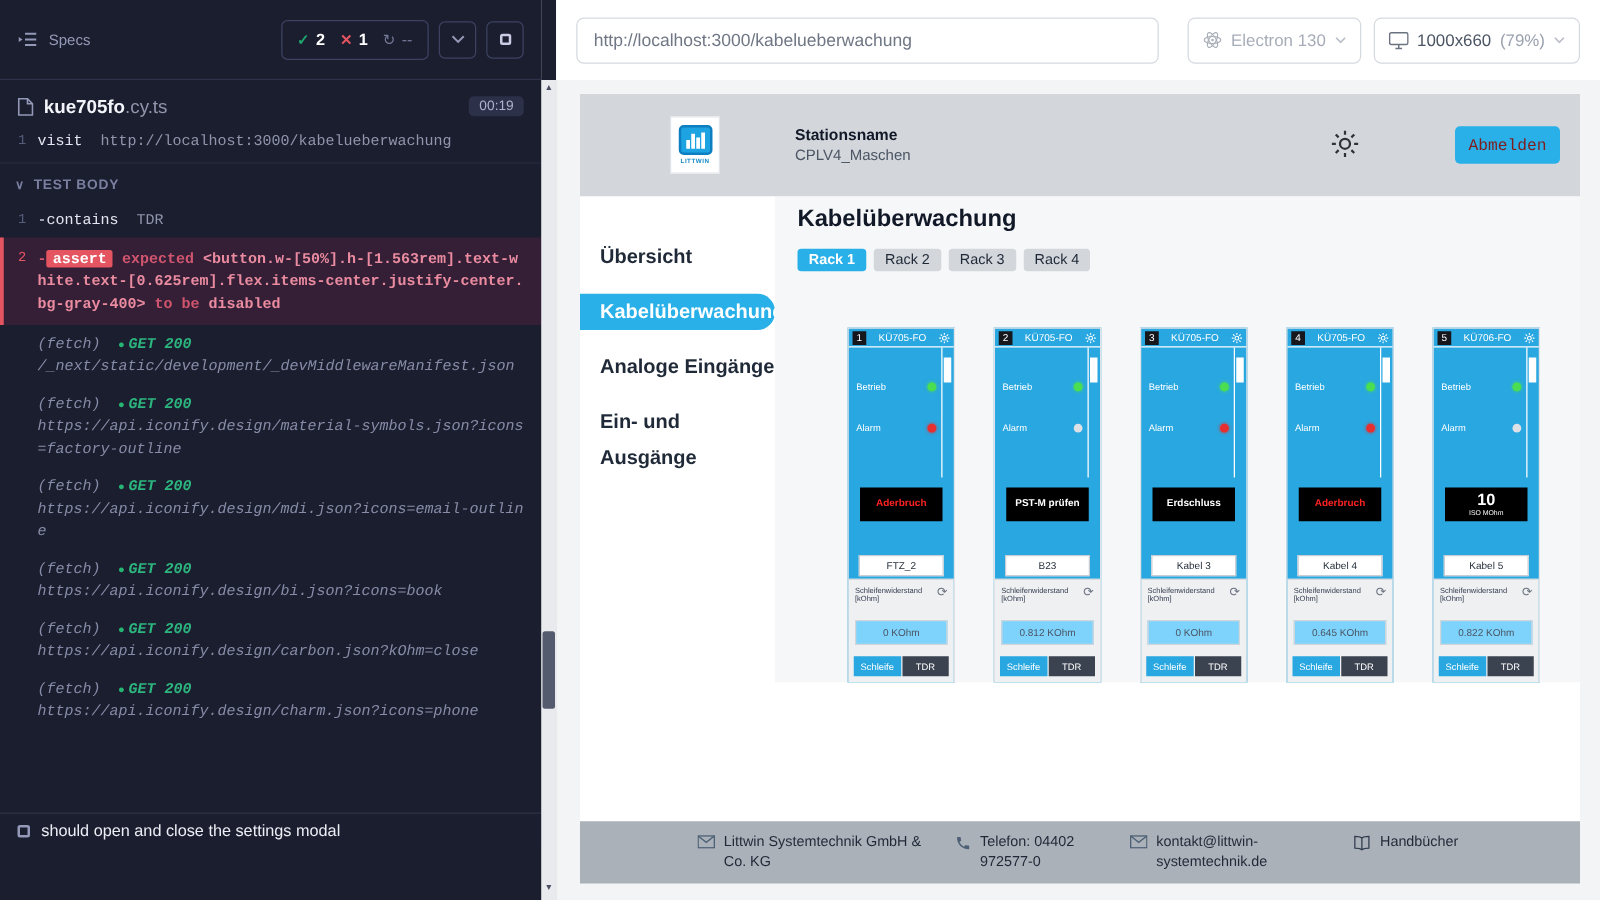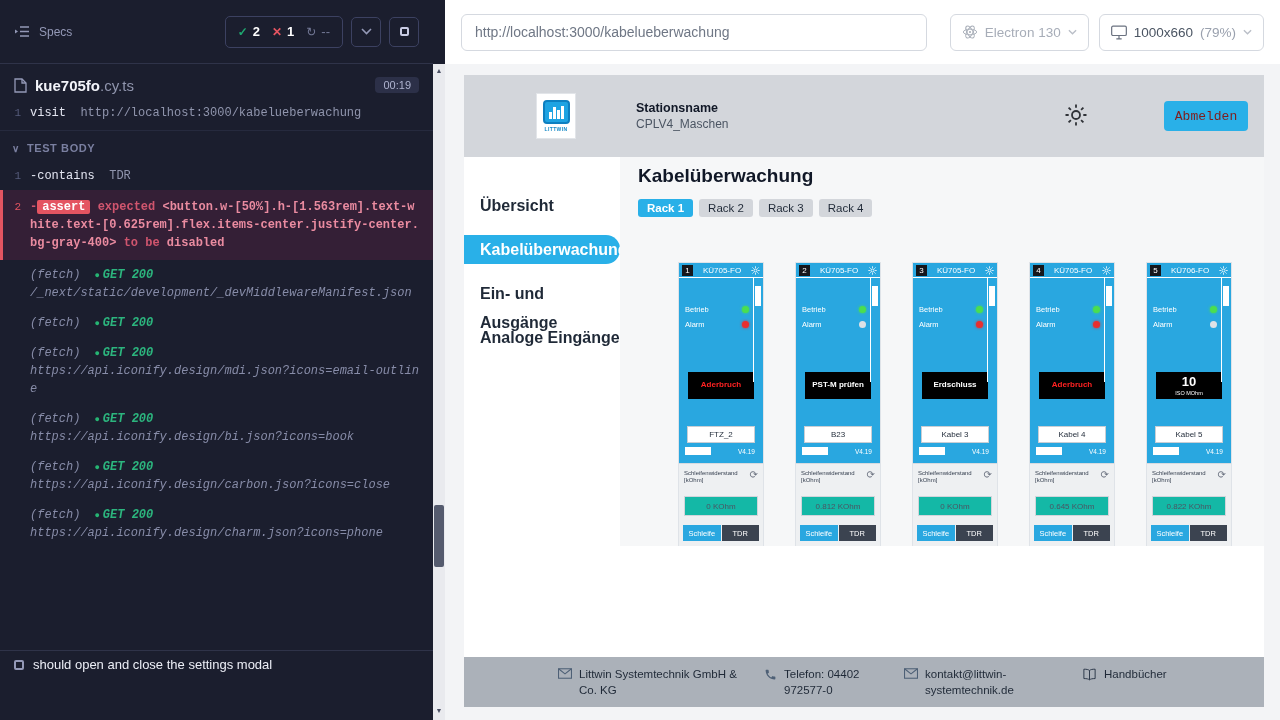--- a/index.html
+++ b/index.html
@@ -92,40 +92,40 @@
   .cards { display:flex; gap:31px; margin-top:45px; margin-left:40px; }
   .card { width:86px; height:290px; background:#29a7e0; border:1px solid #dfe3e8; position:relative; flex-shrink:0; }
   .card-head { height:15px; display:flex; align-items:center; padding:0 3px; border-bottom:1px solid #fff; gap:2px; }
   .card-num { width:11px; height:11px; background:#15171c; color:#fff; font-size:8px; display:flex; align-items:center; justify-content:center; flex-shrink:0; }
   .card-model { flex:1; text-align:center; color:#fff; font-size:8px; font-weight:normal; white-space:nowrap; }
   .card-gear { display:flex; cursor:pointer; }
   .port-col { position:absolute; top:15px; right:0; width:10px; height:104px; border-left:1px solid #fff; }
   .port { position:absolute; top:8px; right:2px; width:6px; height:20px; background:#fff; }
   .led-row { display:flex; align-items:center; justify-content:space-between; padding:0 14px 0 6px; height:9px; color:#fff; font-size:7.5px; }
   .led-row.first { margin-top:27px; }
-  .led-row + .led-row { margin-top:6px; }
+  .led-row + .led-row { margin-top:24px; }
   .led { width:7px; height:7px; border-radius:50%; }
   .led.green { background:#4ade50; box-shadow:0 0 3px #4ade50; }
   .alarm-on .led.alarm { background:#e82f2f; box-shadow:0 0 3px #e82f2f; }
   .alarm-off .led.alarm { background:#dde1e6; }
   .status-box { margin:43px 9px 0; height:27px; background:#000; display:flex; flex-direction:column; align-items:center; justify-content:center; line-height:1.1; }
   .status-text { font-size:8px; font-weight:bold; white-space:nowrap; }
   .st-red .status-text { color:#ff2222; }
   .st-white .status-text { color:#fff; }
   .iso .status-text { font-size:13px; color:#fff; }
   .status-sub { font-size:5.5px; color:#fff; }
   .name-box { margin:27px 8px 0; height:17px; background:#fff; border:1px solid #c9ced4; display:flex; align-items:center; justify-content:center; font-size:8px; color:#1f2937; cursor:text; }
   .ver-row { display:flex; align-items:center; justify-content:space-between; margin:4px 8px 0 6px; }
   .ver-box { width:26px; height:8px; background:#fff; }
   .ver-label { color:#fff; font-size:6.5px; }
   .card-lower { position:absolute; left:0; right:0; top:200px; bottom:0; background:#eef0f2; border-top:1px solid #d7dbe0; padding:6px 4px 0; }
   .res-row { display:flex; justify-content:space-between; align-items:flex-start; padding:0 1px; }
   .res-label { font-size:6px; color:#374151; line-height:1.2; width:62px; }
   .refresh-icon { font-size:10px; color:#6b7280; cursor:pointer; line-height:1; }
-  .value-box { margin:12px 1px 0; height:20px; background:#14b8a6; border:1px solid #d1d5db; display:flex; align-items:center; justify-content:center; font-size:8px; color:#4b5563; }
+  .value-box { margin:12px 1px 0; height:20px; background:#7dd3fc; border:1px solid #d1d5db; display:flex; align-items:center; justify-content:center; font-size:8px; color:#4b5563; }
   .btn-row { display:flex; margin-top:9px; gap:1px; }
   .btn-loop { flex:1; height:16px; background:#29a7e0; color:#fff; font-size:7.5px; display:flex; align-items:center; justify-content:center; cursor:pointer; }
   .btn-tdr { flex:1; height:16px; background:#3b4350; color:#fff; font-size:7.5px; display:flex; align-items:center; justify-content:center; cursor:pointer; }
 
   .app-footer { position:absolute; left:0; right:0; bottom:0; height:50px; background:#abb1b9; }
   .f-item { position:absolute; top:10px; display:flex; gap:7px; font-size:11.5px; color:#1f2937; line-height:1.35; }
   .f-item svg, .f-item .f-ic { flex-shrink:0; margin-top:1px; }
   .f1 { left:94px; width:190px; } .f2 { left:300px; width:122px; } .f3 { left:440px; width:122px; } .f4 { left:618px; }
 </style>
 </head>
@@ -204,41 +204,42 @@
       <span class="gutter"></span>
       <div class="cmd-body">
         <div><span class="fetch-label">(fetch)</span><span class="fetch-dot">●</span><span class="fetch-badge">GET 200</span></div>
         <div class="fetch-url">/_next/static/development/_devMiddlewareManifest.json</div>
       </div>
     </div>
     <div class="cmd fetch">
       <span class="gutter"></span>
       <div class="cmd-body">
         <div><span class="fetch-label">(fetch)</span><span class="fetch-dot">●</span><span class="fetch-badge">GET 200</span></div>
+        <div class="fetch-url">https://api.iconify.design/material-symbols.json?icons=factory-outline</div>
       </div>
     </div>
     <div class="cmd fetch">
       <span class="gutter"></span>
       <div class="cmd-body">
         <div><span class="fetch-label">(fetch)</span><span class="fetch-dot">●</span><span class="fetch-badge">GET 200</span></div>
         <div class="fetch-url">https://api.iconify.design/mdi.json?icons=email-outline</div>
       </div>
     </div>
     <div class="cmd fetch">
       <span class="gutter"></span>
       <div class="cmd-body">
         <div><span class="fetch-label">(fetch)</span><span class="fetch-dot">●</span><span class="fetch-badge">GET 200</span></div>
         <div class="fetch-url">https://api.iconify.design/bi.json?icons=book</div>
       </div>
     </div>
     <div class="cmd fetch">
       <span class="gutter"></span>
       <div class="cmd-body">
         <div><span class="fetch-label">(fetch)</span><span class="fetch-dot">●</span><span class="fetch-badge">GET 200</span></div>
-        <div class="fetch-url">https://api.iconify.design/carbon.json?icons=close</div>
+        <div class="fetch-url">https://api.iconify.design/carbon.json?kOhm=close</div>
       </div>
     </div>
     <div class="cmd fetch">
       <span class="gutter"></span>
       <div class="cmd-body">
         <div><span class="fetch-label">(fetch)</span><span class="fetch-dot">●</span><span class="fetch-badge">GET 200</span></div>
         <div class="fetch-url">https://api.iconify.design/charm.json?icons=phone</div>
       </div>
     </div>
   </div>
@@ -305,22 +306,22 @@
             <path d="M12 1.5v3.2M12 19.3v3.2M1.5 12h3.2M19.3 12h3.2M4.6 4.6l2.3 2.3M17.1 17.1l2.3 2.3M19.4 4.6l-2.3 2.3M6.9 17.1l-2.3 2.3"></path>
           </svg>
       </span>
       <button class="logout-btn">Abmelden</button>
     </div>
 
     <div class="app-body">
       <div class="sidebar">
         <div class="side-item">Übersicht</div>
         <div class="side-item active">Kabelüberwachung</div>
+        <div class="side-item">Analoge Eingänge</div>
         <div class="side-item">Ein- und Ausgänge</div>
-        <div class="side-item">Analoge Eingänge</div>
       </div>
 
       <div class="main">
         <div class="page-title">Kabelüberwachung</div>
         <div class="tabs">
           <span class="tab active">Rack 1</span>
           <span class="tab">Rack 2</span>
           <span class="tab">Rack 3</span>
           <span class="tab">Rack 4</span>
         </div>

